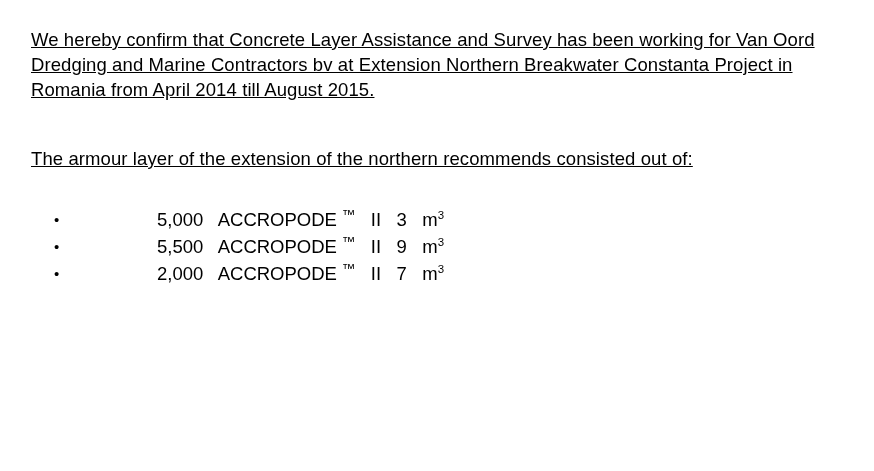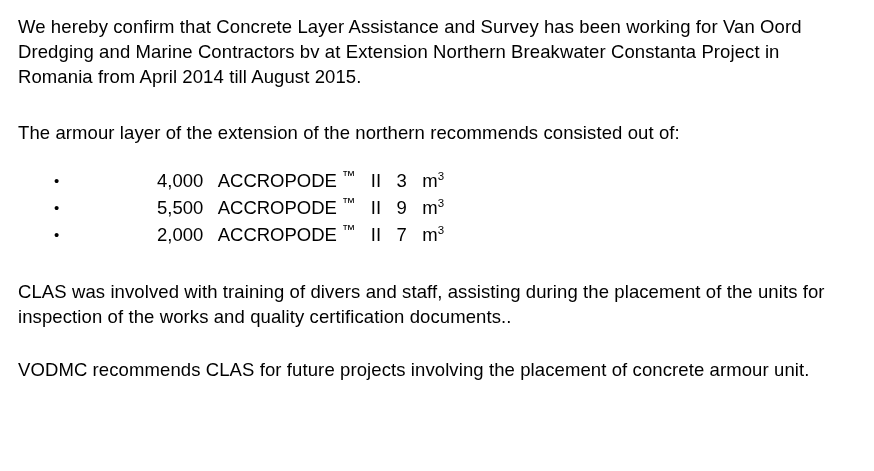--- a/index.html
+++ b/index.html
@@ -18,22 +18,23 @@
     position: relative;
     width: 874px;
     height: 471px;
     box-sizing: border-box;
     padding: 14px 18px 0 18px;
   }
   .para {
     font-size: 18.5px;
     line-height: 25px;
     letter-spacing: 0.1px;
-    margin: 0;
+    margin: 13px;
     max-width: 840px;
+    text-decoration: underline;
   }
   .para-intro {
     margin-bottom: 0;
   }
   .spacer-lg {
     height: 31px;
   }
   .spacer-md {
     height: 28px;
   }
@@ -79,21 +80,21 @@
 
   <div class="spacer-lg"></div>
 
   <p class="para">The armour layer of the extension of the northern recommends consisted out of:</p>
 
   <div class="spacer-sm"></div>
 
   <ul class="bullet-list">
     <li class="bullet-item">
       <span class="dot">•</span>
-      <span>4,000</span>
+      <span>5,000</span>
       <span>&nbsp;</span>
       <span>ACCROPODE</span>
       <span class="tm">™</span>
       <span>&nbsp;</span>
       <span>II</span>
       <span>&nbsp;</span>
       <span>3</span>
       <span>&nbsp;</span>
       <span>m</span><sup>3</sup>
     </li>
@@ -120,19 +121,17 @@
       <span>II</span>
       <span>&nbsp;</span>
       <span>7</span>
       <span>&nbsp;</span>
       <span>m</span><sup>3</sup>
     </li>
   </ul>
 
   <div class="spacer-lg"></div>
 
-  <p class="para">CLAS was involved with training of divers and staff, assisting during the placement of the units for inspection of the works and quality certification documents..</p>
 
   <div class="spacer-md"></div>
 
-  <p class="para">VODMC recommends CLAS for future projects involving the placement of concrete armour unit.</p>
 
 </div>
 
 </body></html>

